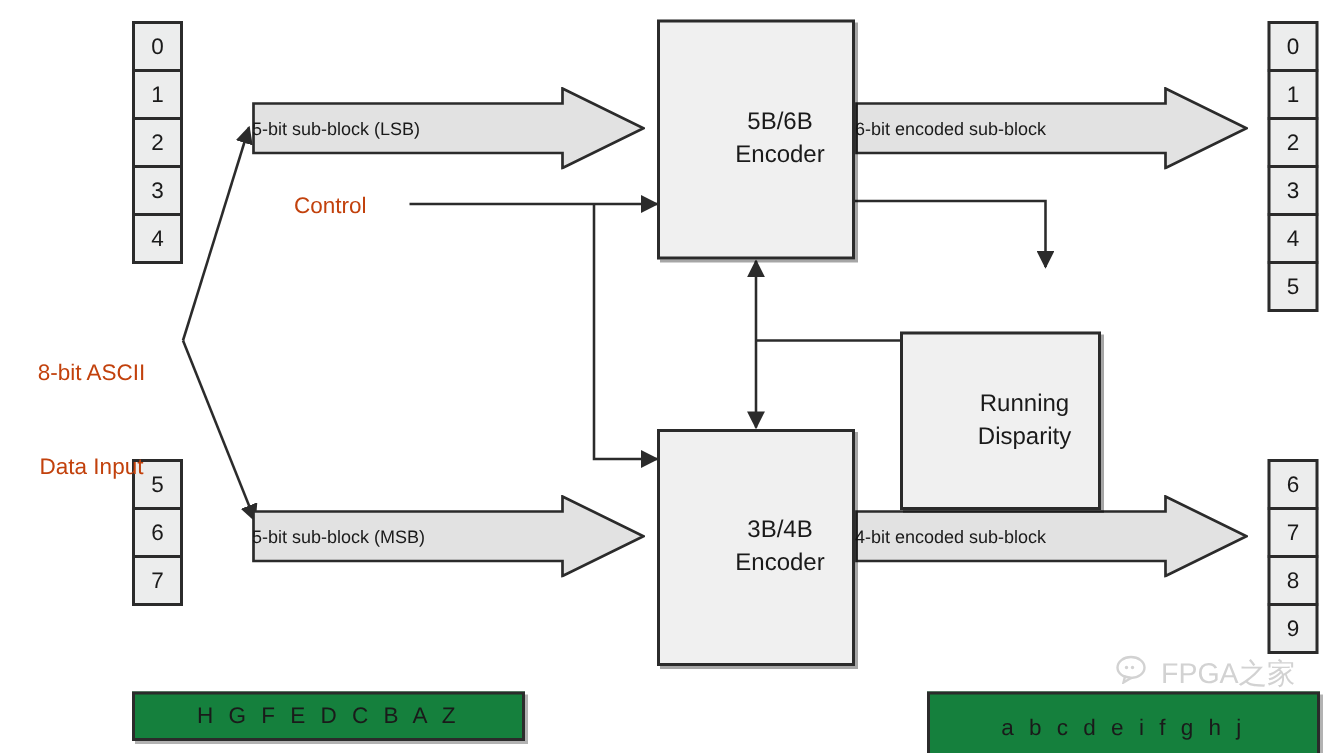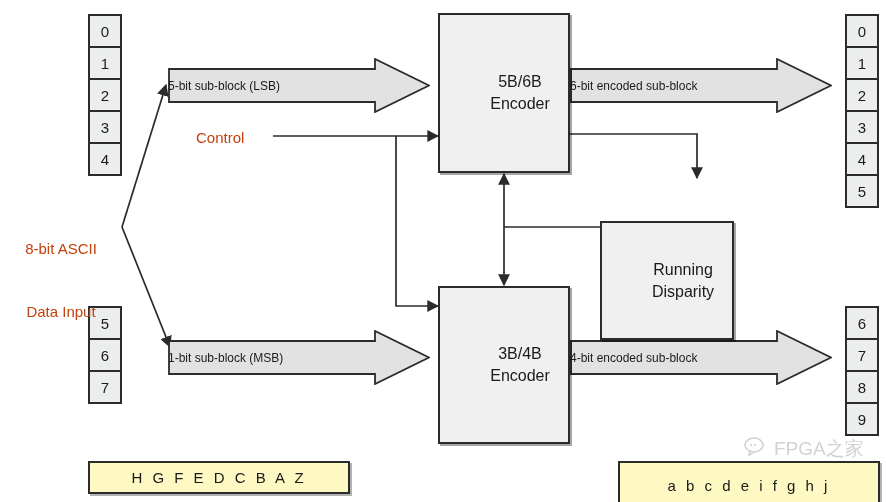--- a/index.html
+++ b/index.html
@@ -40,21 +40,21 @@
   .blockarrow .balabel{
     position:absolute;top:0;left:0;right:0;bottom:0;
     display:flex;align-items:center;
     font-size:12px;color:#1a1a1a;
     pointer-events:none;
   }
 
   
   .legendbar{
     position:absolute;box-sizing:border-box;
-    background:#fef9c3;
+    background:#15803d;
     border:2px solid #2b2b2b;
     display:flex;align-items:center;justify-content:center;
     font-size:15px;letter-spacing:3px;color:#1a1a1a;
     box-shadow:2px 2px 0 rgba(0,0,0,0.3);
   }
 
   
   .plaintext{
     position:absolute;font-size:15px;color:#c2410c;
     line-height:1.4;white-space:pre;
@@ -143,21 +143,21 @@
     <svg width="262" height="55" viewBox="0 0 262 55" xmlns="http://www.w3.org/2000/svg">
       <path d="M 1 11 L 207 11 L 207 1 L 261 27.5 L 207 54 L 207 44 L 1 44 Z" fill="#e2e2e2" stroke="#2b2b2b" stroke-width="1.8" stroke-linejoin="miter"></path>
     </svg>
     <div class="balabel">5-bit sub-block (LSB)</div>
   </div>
 
   <div class="blockarrow" style="left:168px;top:330px;">
     <svg width="262" height="55" viewBox="0 0 262 55" xmlns="http://www.w3.org/2000/svg">
       <path d="M 1 11 L 207 11 L 207 1 L 261 27.5 L 207 54 L 207 44 L 1 44 Z" fill="#e2e2e2" stroke="#2b2b2b" stroke-width="1.8" stroke-linejoin="miter"></path>
     </svg>
-    <div class="balabel">1-bit sub-block (MSB)</div>
+    <div class="balabel">5-bit sub-block (MSB)</div>
   </div>
 
   <div class="blockarrow" style="left:570px;top:58px;text-align:right;">
     <svg width="262" height="55" viewBox="0 0 262 55" xmlns="http://www.w3.org/2000/svg">
       <path d="M 1 11 L 207 11 L 207 1 L 261 27.5 L 207 54 L 207 44 L 1 44 Z" fill="#e2e2e2" stroke="#2b2b2b" stroke-width="1.8" stroke-linejoin="miter"></path>
     </svg>
     <div class="balabel">6-bit encoded sub-block</div>
   </div>
 
   <div class="blockarrow" style="left:570px;top:330px;">

